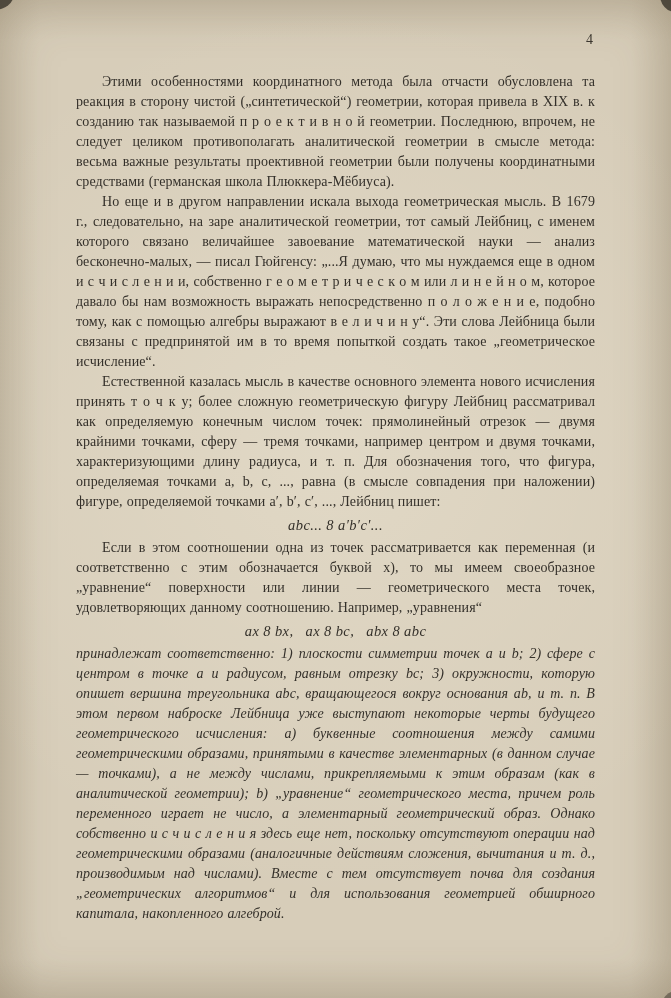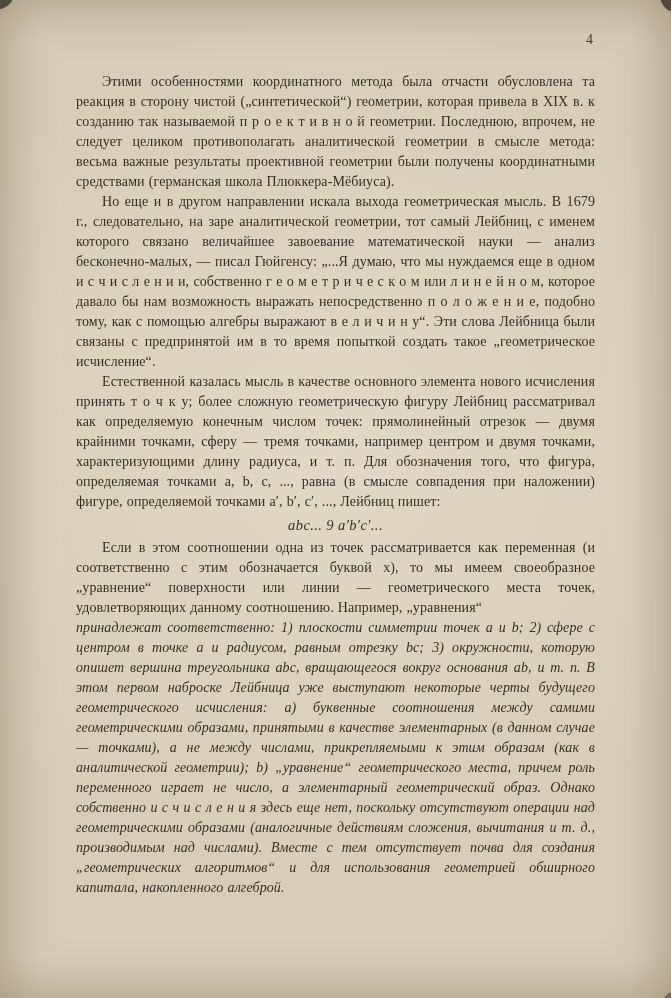--- a/index.html
+++ b/index.html
@@ -99,19 +99,20 @@
   <div class="text-block">
 
     <div class="page-header">
       <span class="page-number">4</span>
     </div>
 
     <div class="body-text">
       <p>Этими особенностями координатного метода была отчасти обусловлена та реакция в сторону чистой („синтетической“) геометрии, которая привела в XIX в. к созданию так называемой п р о е к т и в н о й геометрии. Последнюю, впрочем, не следует целиком противополагать аналитической геометрии в смысле метода: весьма важные результаты проективной геометрии были получены координатными средствами (германская школа Плюккера-Мёбиуса).</p>
       <p>Но еще и в другом направлении искала выхода геометрическая мысль. В 1679 г., следовательно, на заре аналитической геометрии, тот самый Лейбниц, с именем которого связано величайшее завоевание математической науки — анализ бесконечно-малых, — писал Гюйгенсу: „...Я думаю, что мы нуждаемся еще в одном и с ч и с л е н и и, собственно г е о м е т р и ч е с к о м или л и н е й н о м, которое давало бы нам возможность выражать непосредственно п о л о ж е н и е, подобно тому, как с помощью алгебры выражают в е л и ч и н у“. Эти слова Лейбница были связаны с предпринятой им в то время попыткой создать такое „геометрическое исчисление“.</p>
       <p>Естественной казалась мысль в качестве основного элемента нового исчисления принять т о ч к у; более сложную геометрическую фигуру Лейбниц рассматривал как определяемую конечным числом точек: прямолинейный отрезок — двумя крайними точками, сферу — тремя точками, например центром и двумя точками, характеризующими длину радиуса, и т. п. Для обозначения того, что фигура, определяемая точками a, b, c, ..., равна (в смысле совпадения при наложении) фигуре, определяемой точками a′, b′, c′, ..., Лейбниц пишет:</p>
-      <div class="formula">abc... 9 a′b′c′...</div>
+      <div class="formula">abc... 8 a′b′c′...</div>
       <p>Если в этом соотношении одна из точек рассматривается как переменная (и соответственно с этим обозначается буквой x), то мы имеем своеобразное „уравнение“ поверхности или линии — геометрического места точек, удовлетворяющих данному соотношению. Например, „уравнения“</p>
+      <div class="formula">ax 8 bx,   ax 8 bc,   abx 8 abc</div>
       <p class="no-indent">принадлежат соответственно: 1) плоскости симметрии точек a и b; 2) сфере с центром в точке a и радиусом, равным отрезку bc; 3) окружности, которую опишет вершина треугольника abc, вращающегося вокруг основания ab, и т. п. В этом первом наброске Лейбница уже выступают некоторые черты будущего геометрического исчисления: a) буквенные соотношения между самими геометрическими образами, принятыми в качестве элементарных (в данном случае — точками), а не между числами, прикрепляемыми к этим образам (как в аналитической геометрии); b) „уравнение“ геометрического места, причем роль переменного играет не число, а элементарный геометрический образ. Однако собственно и с ч и с л е н и я здесь еще нет, поскольку отсутствуют операции над геометрическими образами (аналогичные действиям сложения, вычитания и т. д., производимым над числами). Вместе с тем отсутствует почва для создания „геометрических алгоритмов“ и для использования геометрией обширного капитала, накопленного алгеброй.</p>
     </div>
 
   </div>
 </div>
 
 </body></html>

